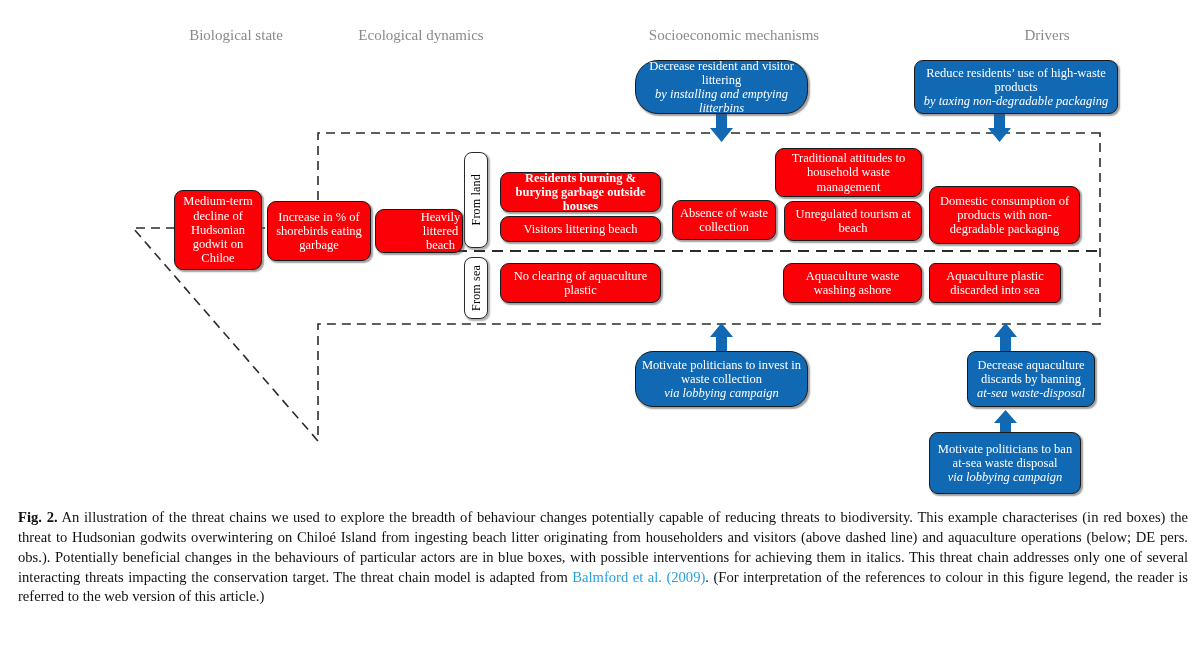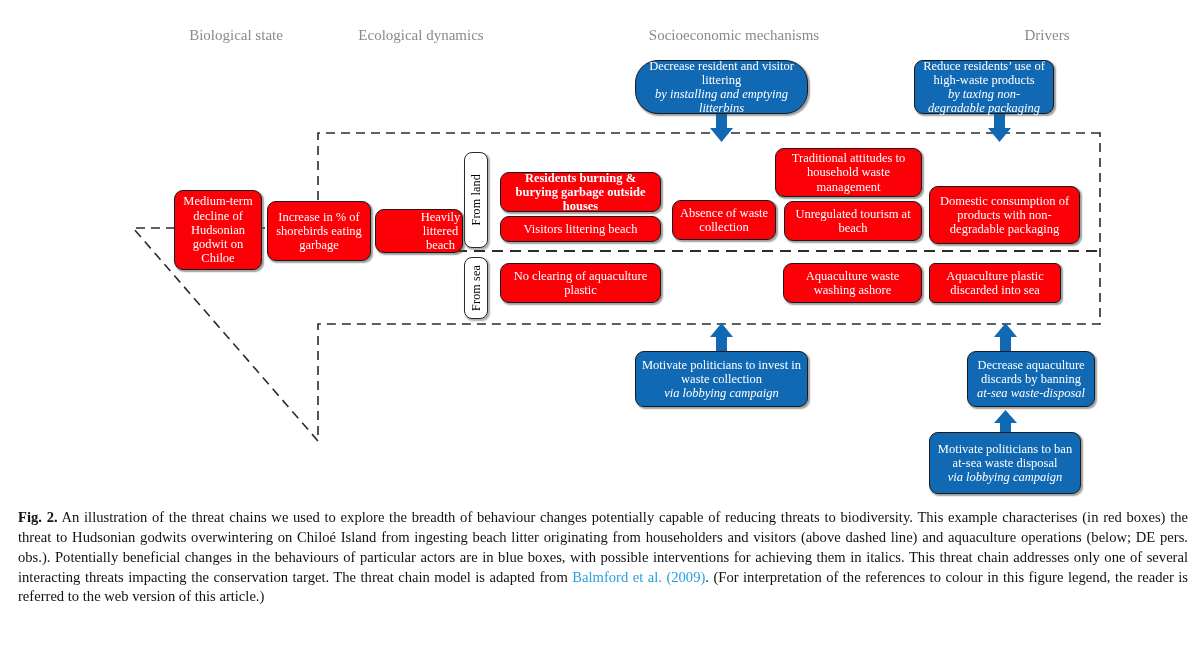--- a/index.html
+++ b/index.html
@@ -147,27 +147,27 @@
   <div class="nbox red" style="left:929px;top:263px;width:132px;height:40px;border-radius:6px;">
     <span>Aquaculture plastic discarded into sea</span>
   </div>
 
   <div class="nbox blue" style="left:635px;top:60px;width:173px;height:54px;border-radius:23px;">
     <span>
       <span class="p1">Decrease resident and visitor littering </span><i>by installing and emptying litterbins</i>
     </span>
   </div>
 
-  <div class="nbox blue" style="left:914px;top:60px;width:140px;height:54px;">
+  <div class="nbox blue" style="left:914px;top:60px;width:204px;height:54px;">
     <span>
       <span class="p1">Reduce residents’ use of high-waste products </span><i>by taxing non-degradable packaging</i>
     </span>
   </div>
 
-  <div class="nbox blue" style="left:635px;top:351px;width:173px;height:56px;">
+  <div class="nbox blue" style="left:635px;top:351px;width:173px;height:56px;border-radius:18px;">
     <span>
       <span class="p1">Motivate politicians to invest in waste collection </span><i>via lobbying campaign</i>
     </span>
   </div>
 
   <div class="nbox blue" style="left:967px;top:351px;width:128px;height:56px;text-align:center;">
     <span>
       <span class="p1">Decrease aquaculture discards by banning </span><i>at-sea waste-disposal</i>
     </span>
   </div>

